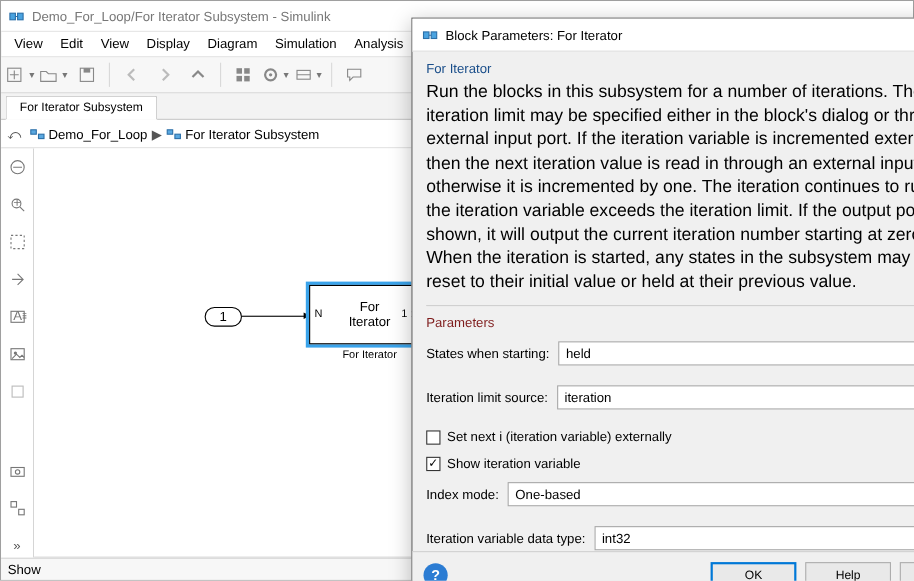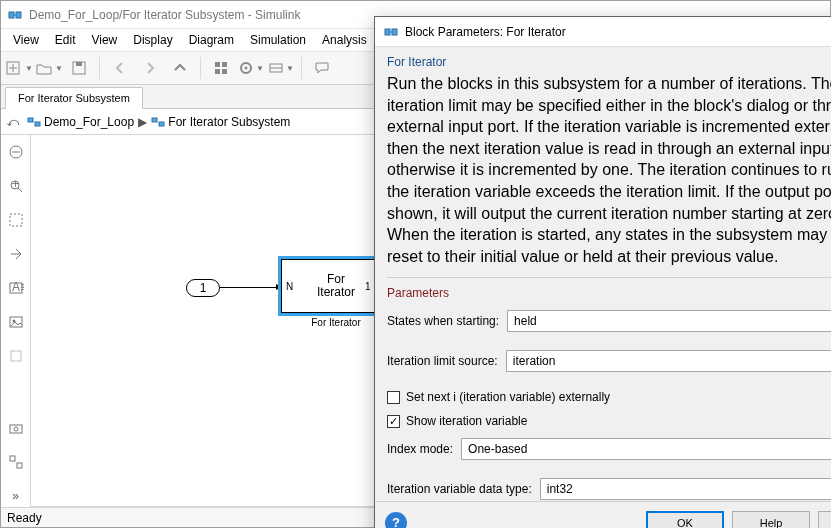--- a/index.html
+++ b/index.html
@@ -265,21 +265,21 @@
           <span>For</span><br>
           <span>Iterator</span>
         </div>
         <span class="port-lbl-r">1 : N</span>
       </div>
       <div class="block-caption">For Iterator</div>
     </div>
   </div>
 
   <div class="statusbar">
-    <span>Ready</span>
+    <span>Show</span>
   </div>
 </div>
 
 <div class="dialog">
   <div class="dlg-title">
     <span class="app-icon">
       <svg width="16" height="16">
           <rect x="2" y="5" width="5" height="6" fill="#4aa3e0" stroke="#2b6fa8"></rect>
           <rect x="9" y="5" width="5" height="6" fill="#4aa3e0" stroke="#2b6fa8"></rect>
           <line x1="7" y1="8" x2="9" y2="8" stroke="#2b6fa8"></line>

